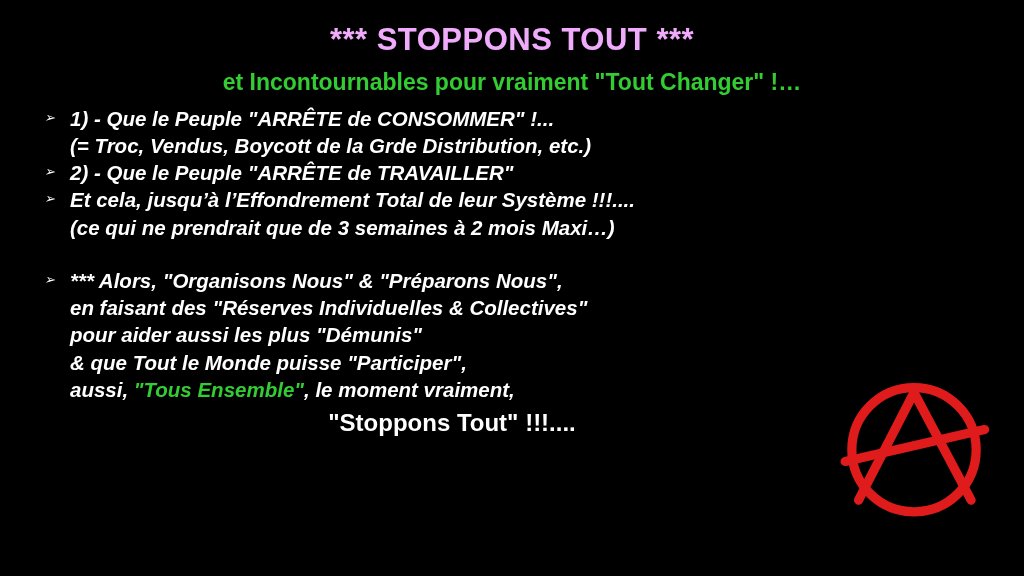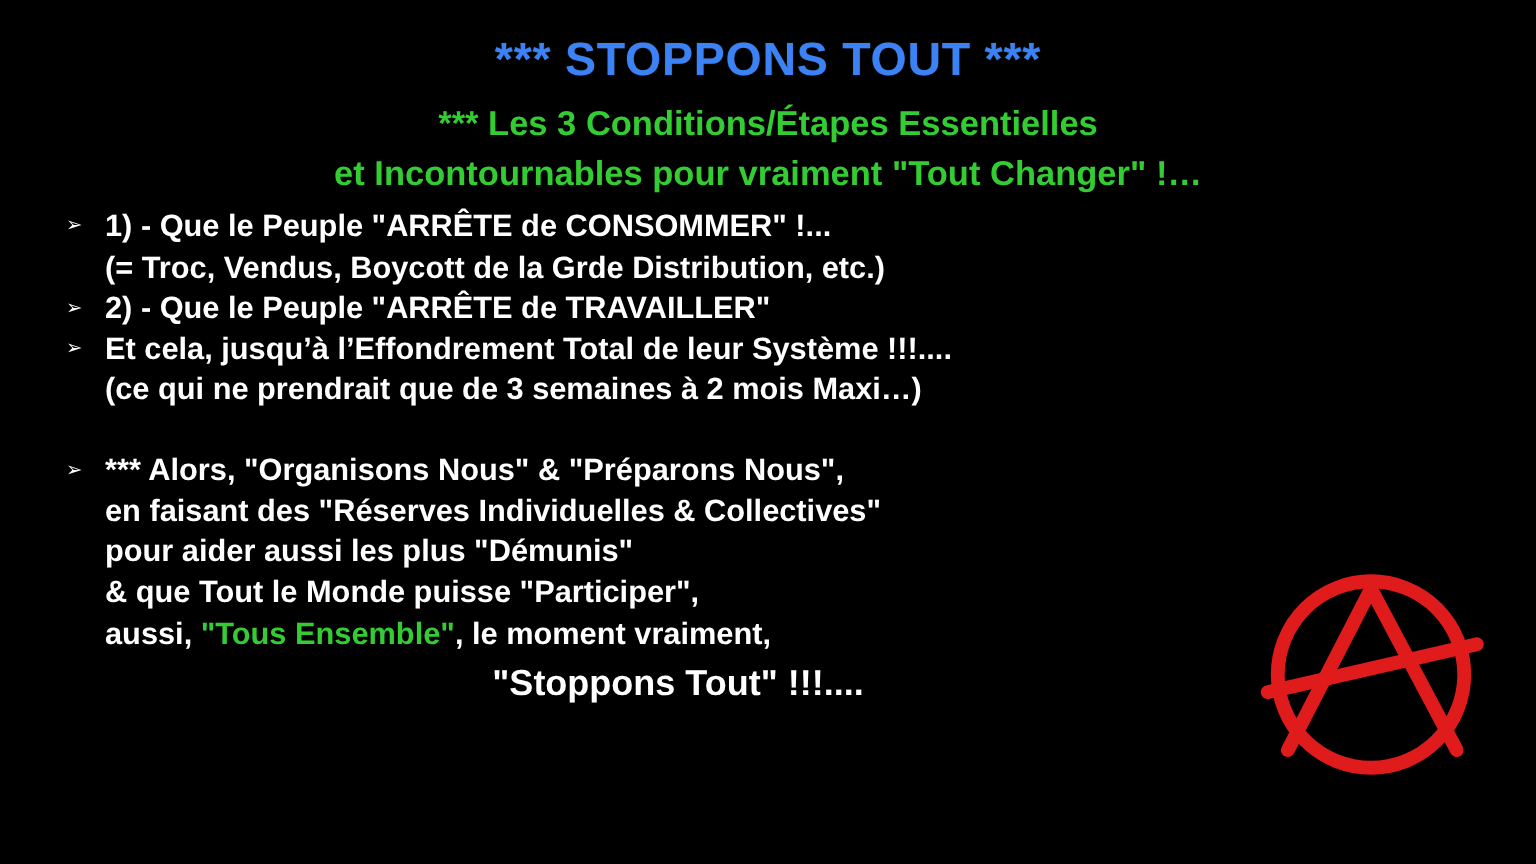--- a/index.html
+++ b/index.html
@@ -15,40 +15,41 @@
   }
   .slide {
     position: relative;
     width: 1024px;
     height: 576px;
     background: #000000;
     box-sizing: border-box;
   }
   .title-main {
     text-align: center;
-    color: #3b82f6;
+    color: #f0abfc;
     font-size: 31px;
     font-weight: bold;
     padding-top: 22px;
     letter-spacing: 0.5px;
     text-shadow: 0 0 1px #2a2a2a;
   }
   .title-sub {
     text-align: center;
     color: #33cc33;
     font-size: 23px;
     font-weight: bold;
     line-height: 1.42;
     margin-top: 8px;
   }
   .body-list {
     margin: 6px 0 0 0;
     padding: 0 0 0 44px;
     list-style: none;
     color: #ffffff;
+    font-style: italic;
   }
   .blk {
     position: relative;
     color: #ffffff;
     font-size: 20.5px;
     font-weight: bold;
     line-height: 1.33;
     margin: 0;
     padding: 0 0 0 26px;
   }
@@ -89,21 +90,20 @@
   }
 </style>
 </head>
 <body>
 
 <div class="slide">
 
   <div class="title-main">*** STOPPONS TOUT ***</div>
 
   <div class="title-sub">
-    <div>*** Les 3 Conditions/Étapes Essentielles</div>
     <div>et Incontournables pour vraiment "Tout Changer" !…</div>
   </div>
 
   <div class="body-list">
 
     <div class="blk bulleted">
       <span class="ln">1) - Que le Peuple "ARRÊTE de CONSOMMER" !...</span>
       <span class="ln">(= Troc, Vendus, Boycott de la Grde Distribution, etc.)</span>
     </div>
 

